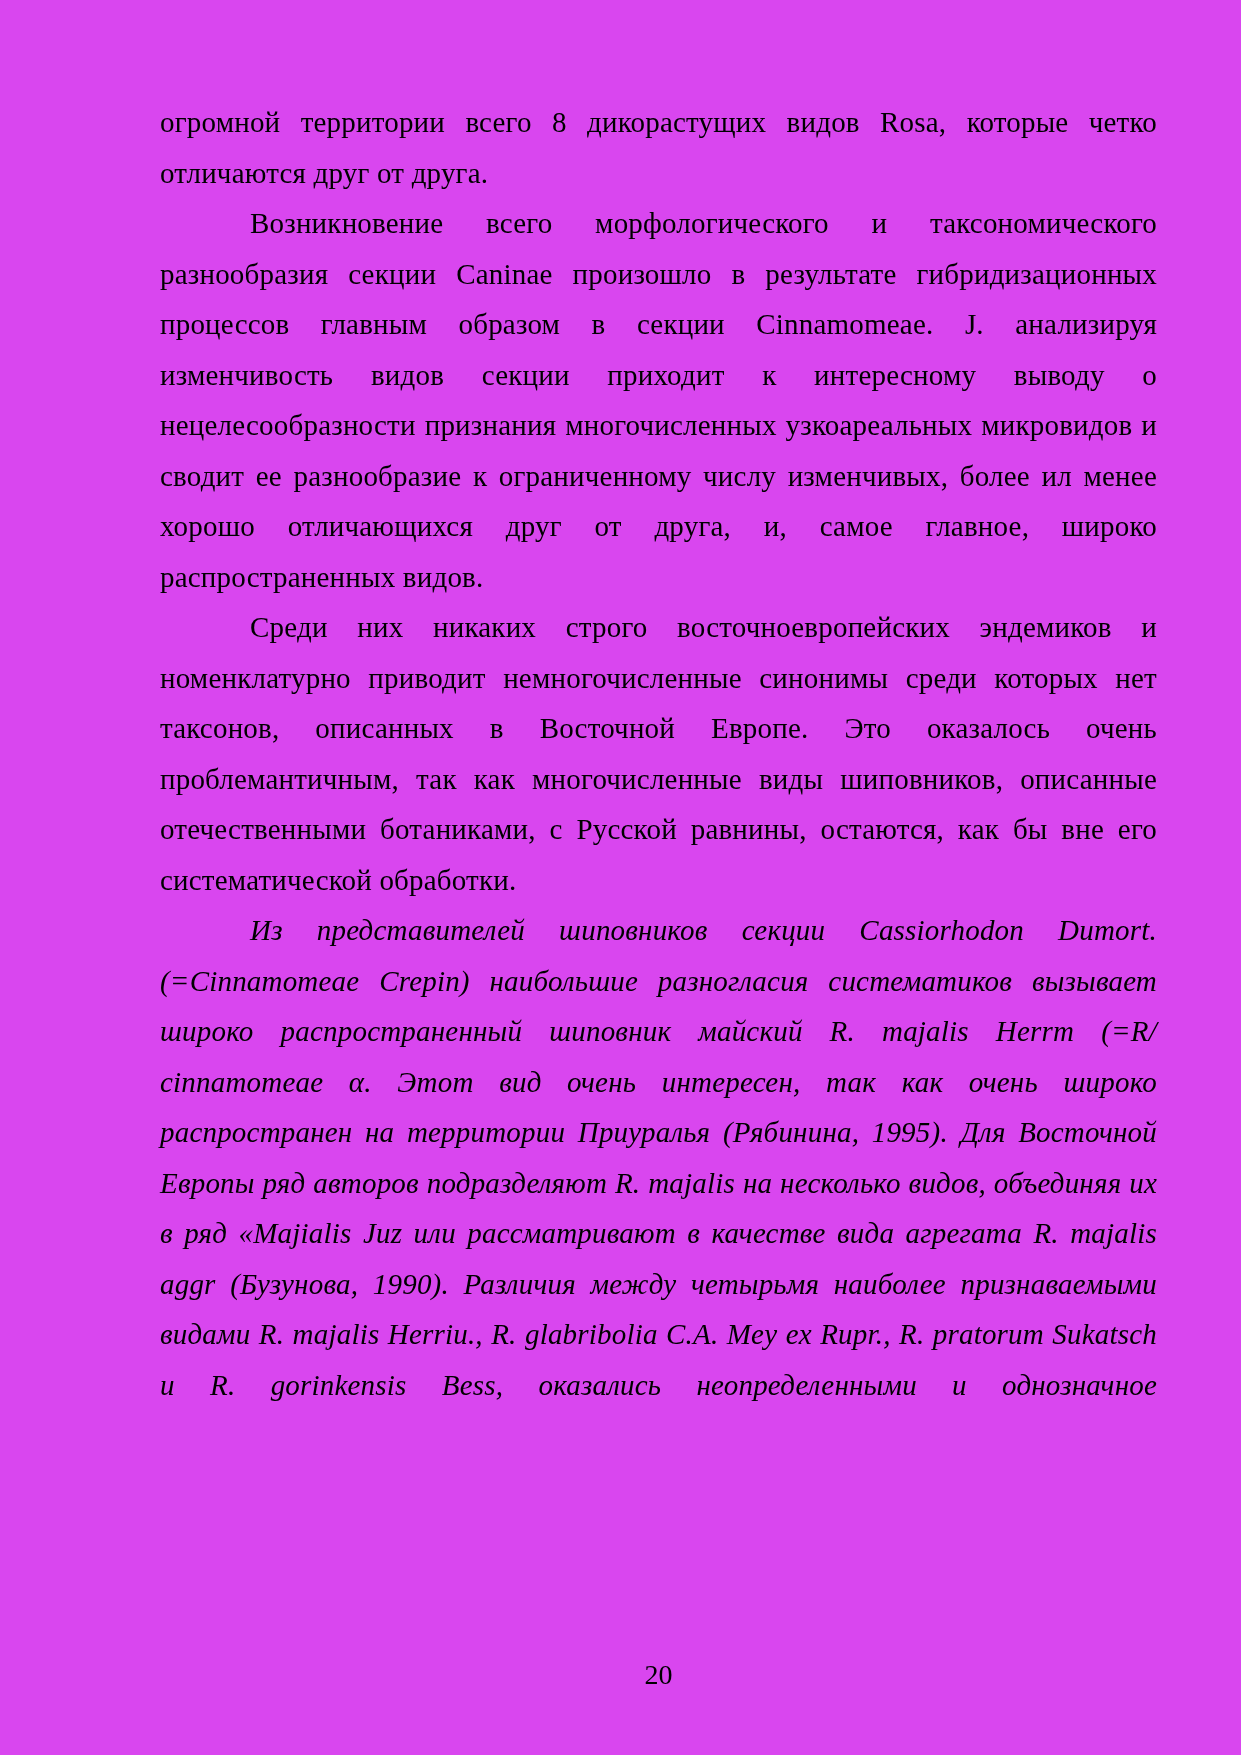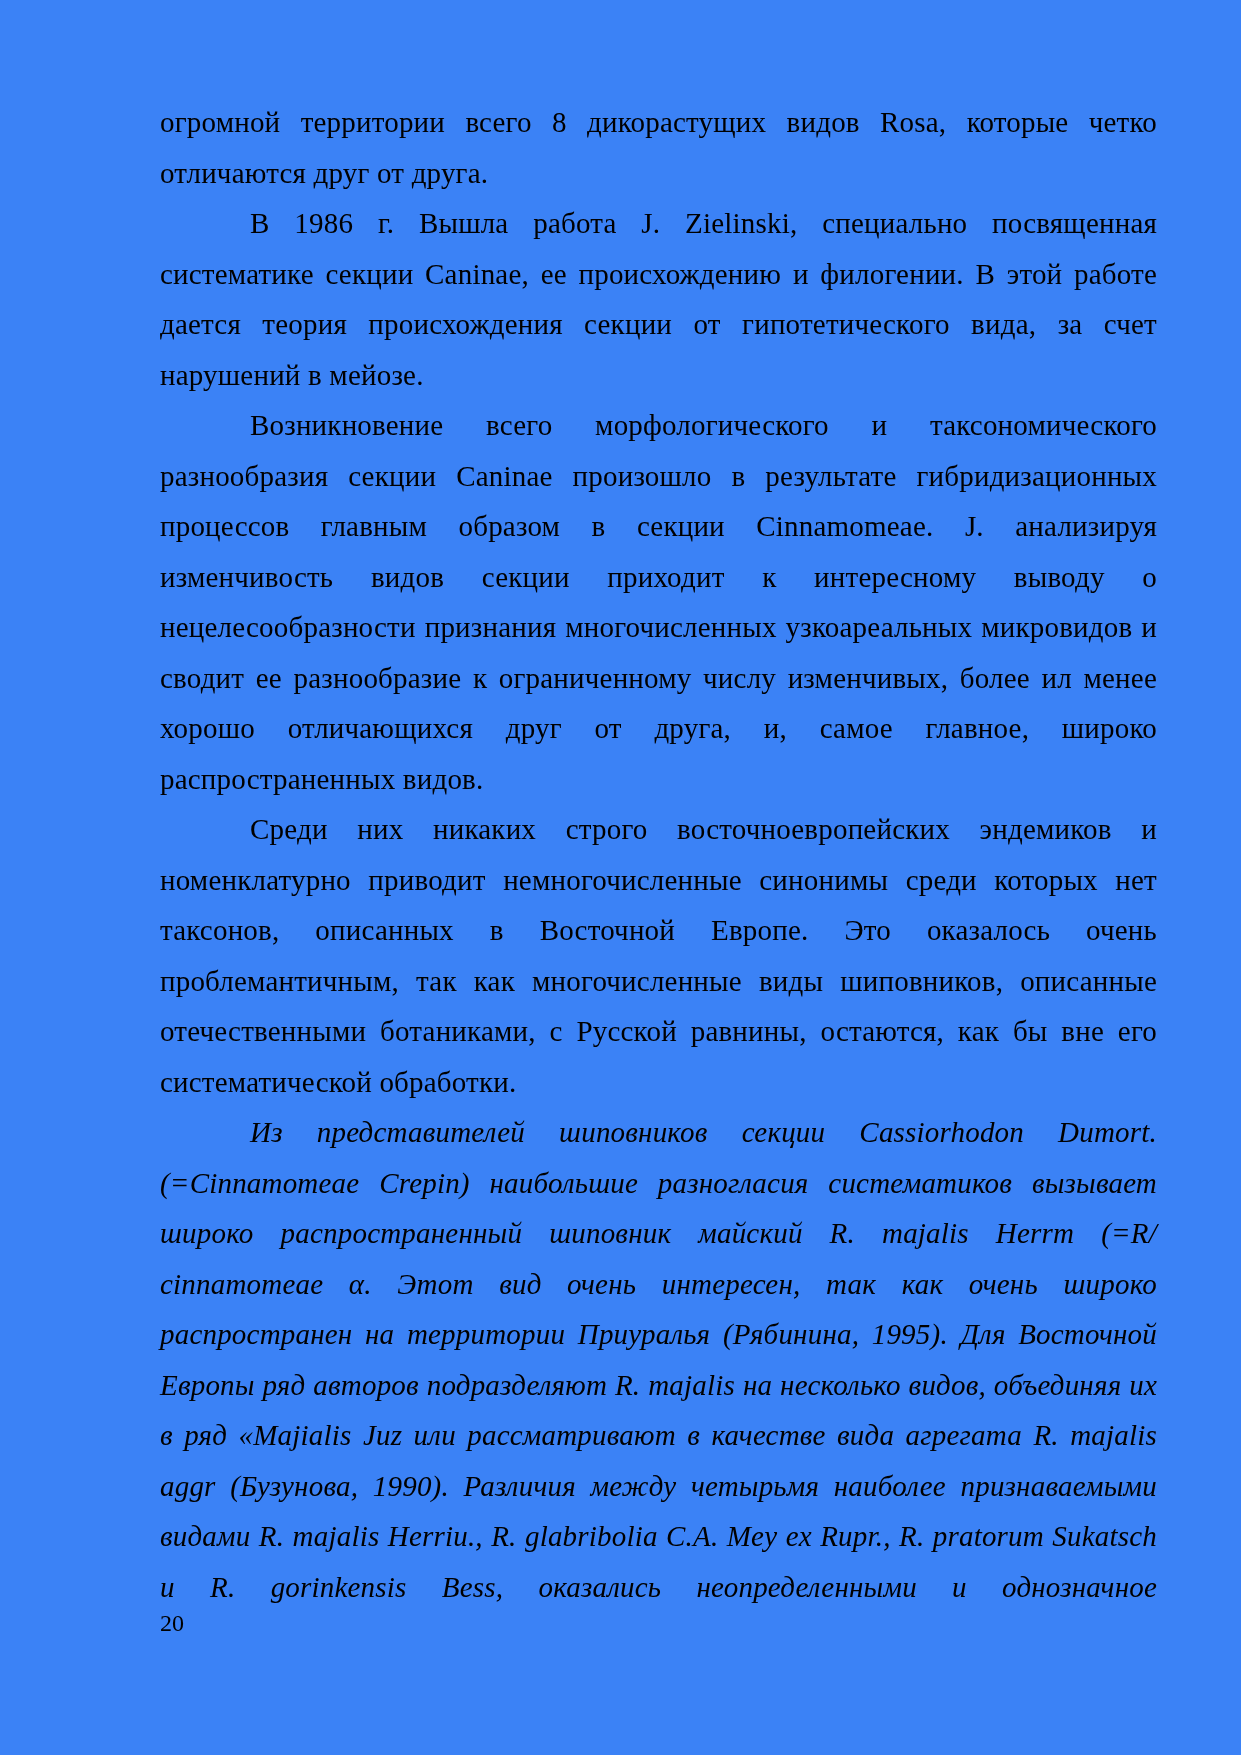--- a/index.html
+++ b/index.html
@@ -4,21 +4,21 @@
 <style>
   html, body {
     margin: 0;
     padding: 0;
     background: #ffffff;
   }
   .page {
     position: relative;
     width: 1241px;
     height: 1755px;
-    background: #3b82f6;
+    background: #d946ef;
     color: #000000;
     font-family: "Liberation Serif", "DejaVu Serif", serif;
     overflow: hidden;
   }
   .text-block {
     position: absolute;
     left: 160px;
     top: 97px;
     width: 997px;
     font-size: 29px;
@@ -34,35 +34,34 @@
     text-indent: 90px;
   }
   
   .continues {
     text-align-last: justify;
     font-style: italic;
   }
   .page-number {
     position: absolute;
     left: 160px;
-    top: 1606px;
+    top: 1658px;
     width: 997px;
-    text-align: left;
-    font-size: 24px;
+    text-align: center;
+    font-size: 28px;
     line-height: 34px;
   }
 </style>
 </head>
 <body>
 
 <div class="page">
 
   <div class="text-block">
     <p>огромной территории всего 8 дикорастущих видов Rosa, которые четко отличаются друг от друга.</p>
-    <p class="indent">В 1986 г. Вышла работа J. Zielinski, специально посвященная систематике секции Caninae, ее происхождению и филогении. В этой работе дается теория происхождения секции от гипотетического вида, за счет нарушений в мейозе.</p>
     <p class="indent">Возникновение всего морфологического и таксономического разнообразия секции Caninae произошло в результате гибридизационных процессов главным образом в секции Cinnamomeae. J. анализируя изменчивость видов секции приходит к интересному выводу о нецелесообразности признания многочисленных узкоареальных микровидов и сводит ее разнообразие к ограниченному числу изменчивых, более ил менее хорошо отличающихся друг от друга, и, самое главное, широко распространенных видов.</p>
     <p class="indent">Среди них никаких строго восточноевропейских эндемиков и номенклатурно приводит немногочисленные синонимы среди которых нет таксонов, описанных в Восточной Европе. Это оказалось очень проблемантичным, так как многочисленные виды шиповников, описанные отечественными ботаниками, с Русской равнины, остаются, как бы вне его систематической обработки.</p>
     <p class="indent continues">Из представителей шиповников секции Cassiorhodon Dumort. (=Cinnamomeae Crepin) наибольшие разногласия систематиков вызывает широко распространенный шиповник майский R. majalis Herrm (=R/ cinnamomeae α. Этот вид очень интересен, так как очень широко распространен на территории Приуралья (Рябинина, 1995). Для Восточной Европы ряд авторов подразделяют R. majalis на несколько видов, объединяя их в ряд «Majialis Juz или рассматривают в качестве вида агрегата R. majalis aggr (Бузунова, 1990). Различия между четырьмя наиболее признаваемыми видами R. majalis Herriu., R. glabribolia C.A. Mey ex Rupr., R. pratorum Sukatsch и R. gorinkensis Bess, оказались неопределенными и однозначное</p>
   </div>
 
   <div class="page-number">20</div>
 
 </div>
 
 </body></html>

